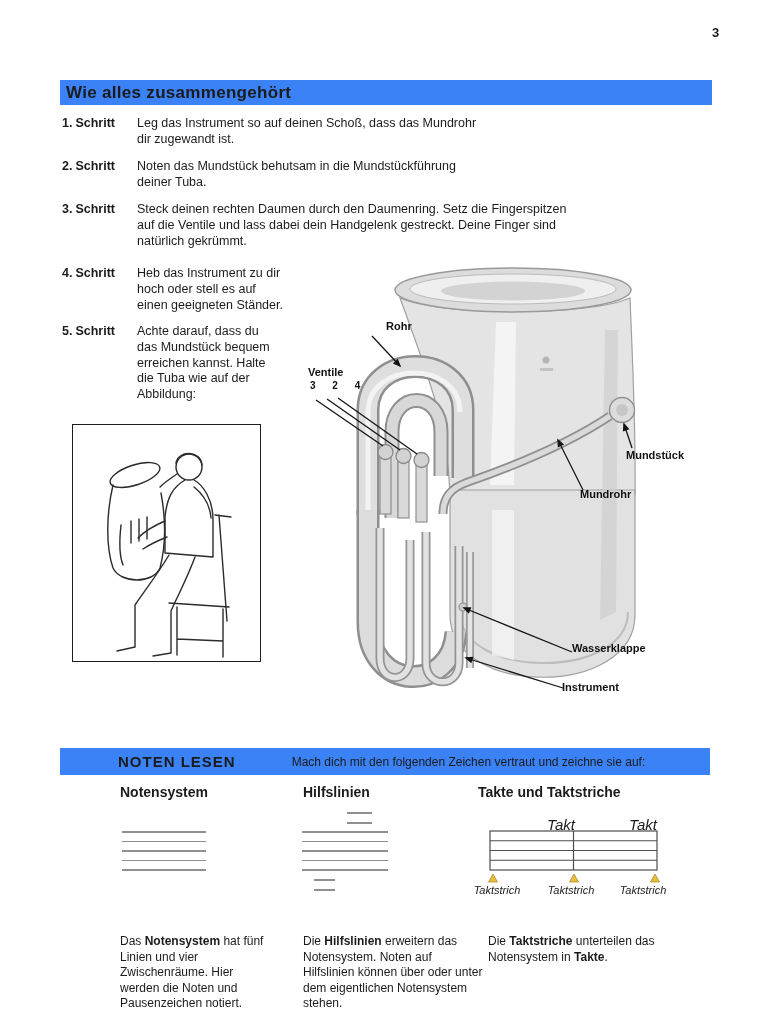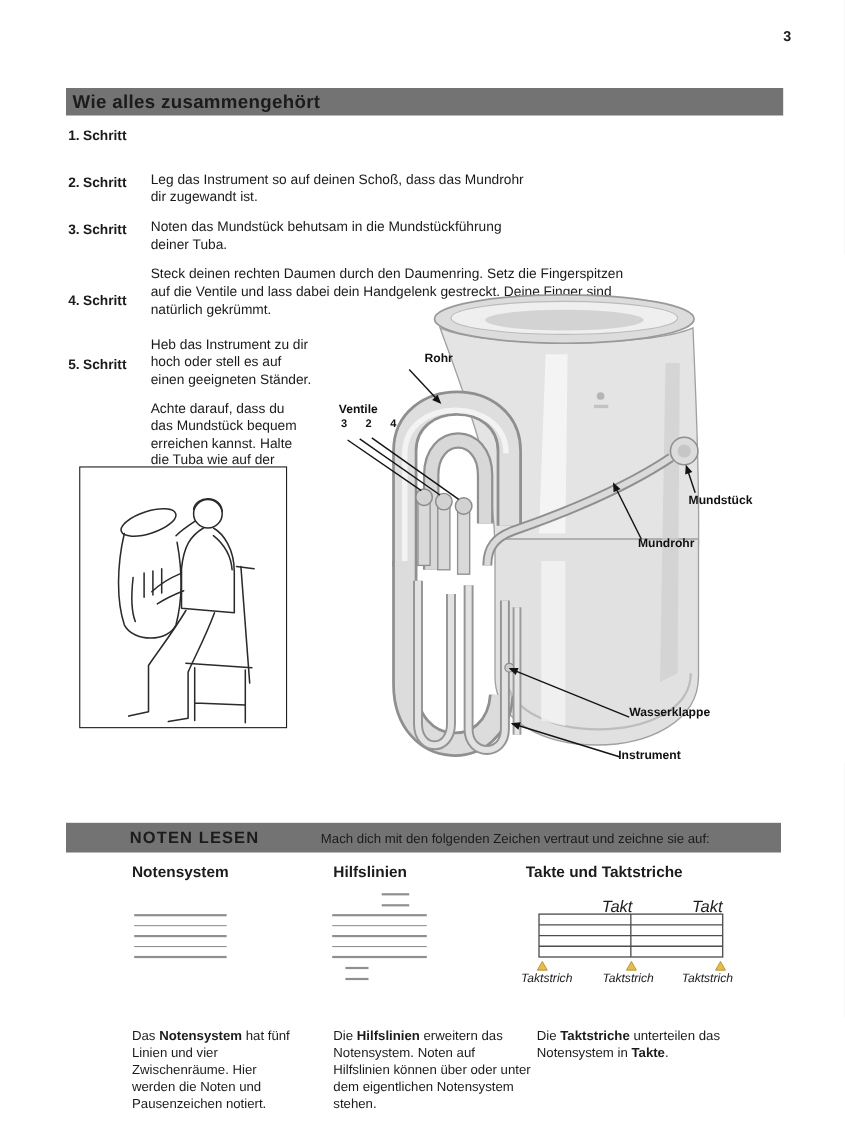--- a/index.html
+++ b/index.html
@@ -5,27 +5,27 @@
   html,body{margin:0;padding:0;background:#e9e9e9;}
   .page{
     position:relative;width:768px;height:1024px;margin:0 auto;
     background:#ffffff;overflow:hidden;
     font-family:"Liberation Sans",sans-serif;color:#1b1b1b;
   }
   .abs{position:absolute;}
   
   .pagenum{left:712px;top:25px;font-size:13px;font-weight:bold;}
   
-  .band{background:#737373;}
+  .band{background:#3b82f6;}
   .title-band{left:60px;top:80px;width:652px;height:25px;display:flex;align-items:center;}
   .title-band .title{font-size:17px;font-weight:bold;letter-spacing:.3px;padding-left:6px;}
   
   .step{position:absolute;left:62px;display:flex;align-items:flex-start;}
   .step-label{width:75px;flex:0 0 75px;font-weight:bold;font-size:12.5px;line-height:15.8px;display:flex;gap:3px;}
-  .step-text{font-size:12.5px;line-height:15.8px;white-space:pre-line;margin-top:40px;}
+  .step-text{font-size:12.5px;line-height:15.8px;white-space:pre-line;}
   
   .player-box{left:72px;top:424px;width:187px;height:236px;border:1.6px solid #1d1d1d;background:#fff;}
   
   .tuba-label{position:absolute;font-size:11px;font-weight:bold;color:#111;white-space:nowrap;}
   .ventil-nums{letter-spacing:7px;font-size:10px;}
   
   .noten-band{left:60px;top:748px;width:650px;height:27px;display:flex;align-items:center;}
   .noten-title{margin-left:58px;font-size:15px;font-weight:bold;letter-spacing:1px;}
   .noten-intro{margin-left:56px;font-size:12px;}
   .col-head{position:absolute;top:784px;font-size:14px;font-weight:bold;}

